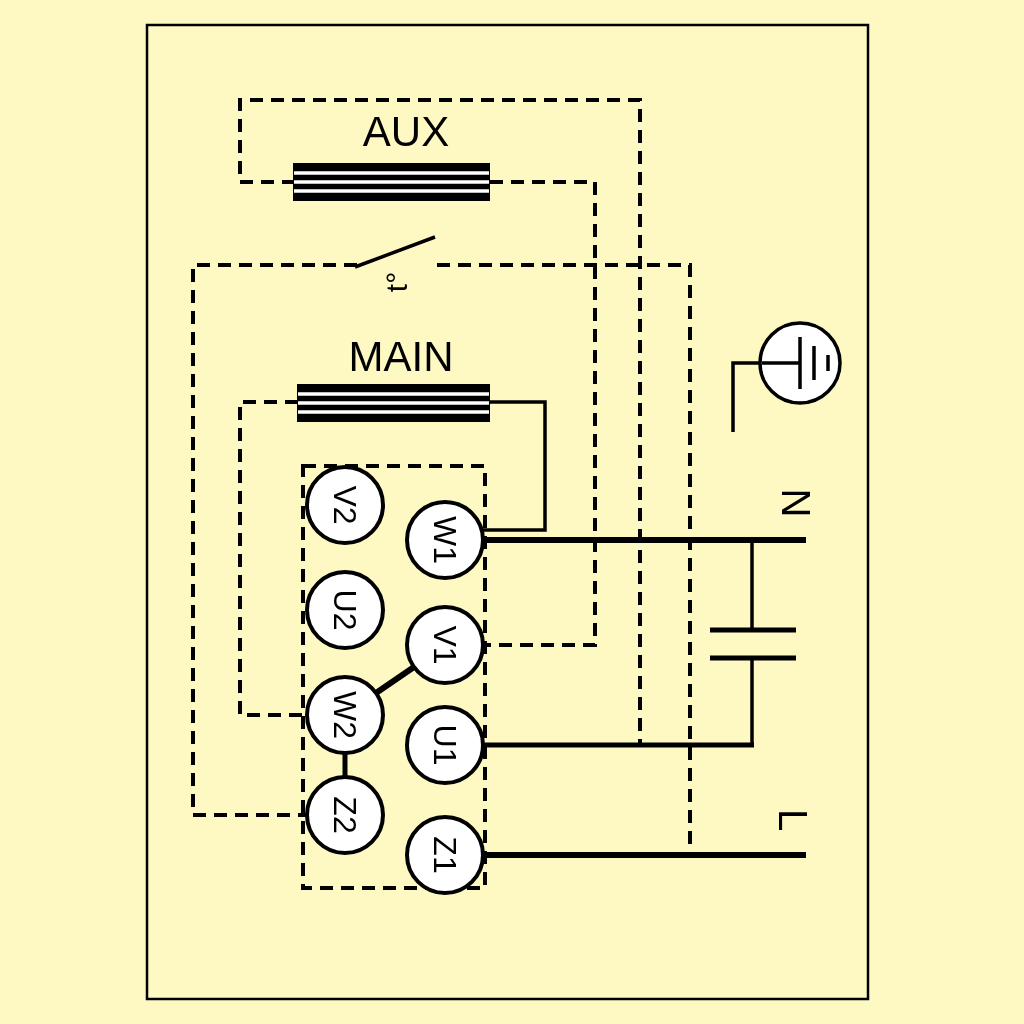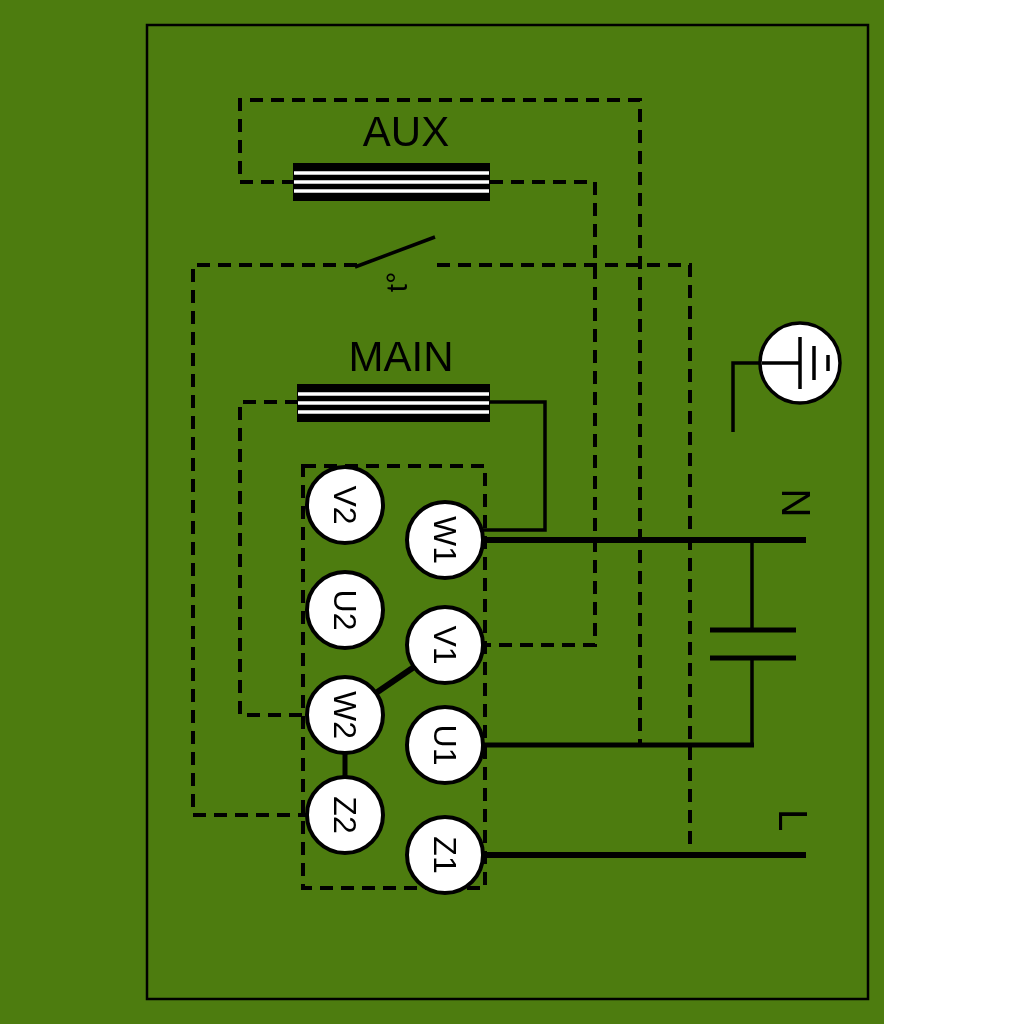--- a/index.html
+++ b/index.html
@@ -5,23 +5,23 @@
   html, body {
     margin: 0;
     padding: 0;
     background: #ffffff;
     width: 1024px;
     height: 1024px;
     overflow: hidden;
   }
   .canvas {
     position: relative;
-    width: 884px;
+    width: 1024px;
     height: 1024px;
-    background: #4d7c0f;
+    background: #fef9c3;
   }
   svg {
     display: block;
   }
   svg text {
     font-family: "Liberation Sans", "DejaVu Sans", sans-serif;
     fill: #000000;
   }
   .frame          { fill: none; stroke: #000; stroke-width: 2.5; }
   .wire-dashed    { fill: none; stroke: #000; stroke-width: 4;   stroke-dasharray: 13 8; }

